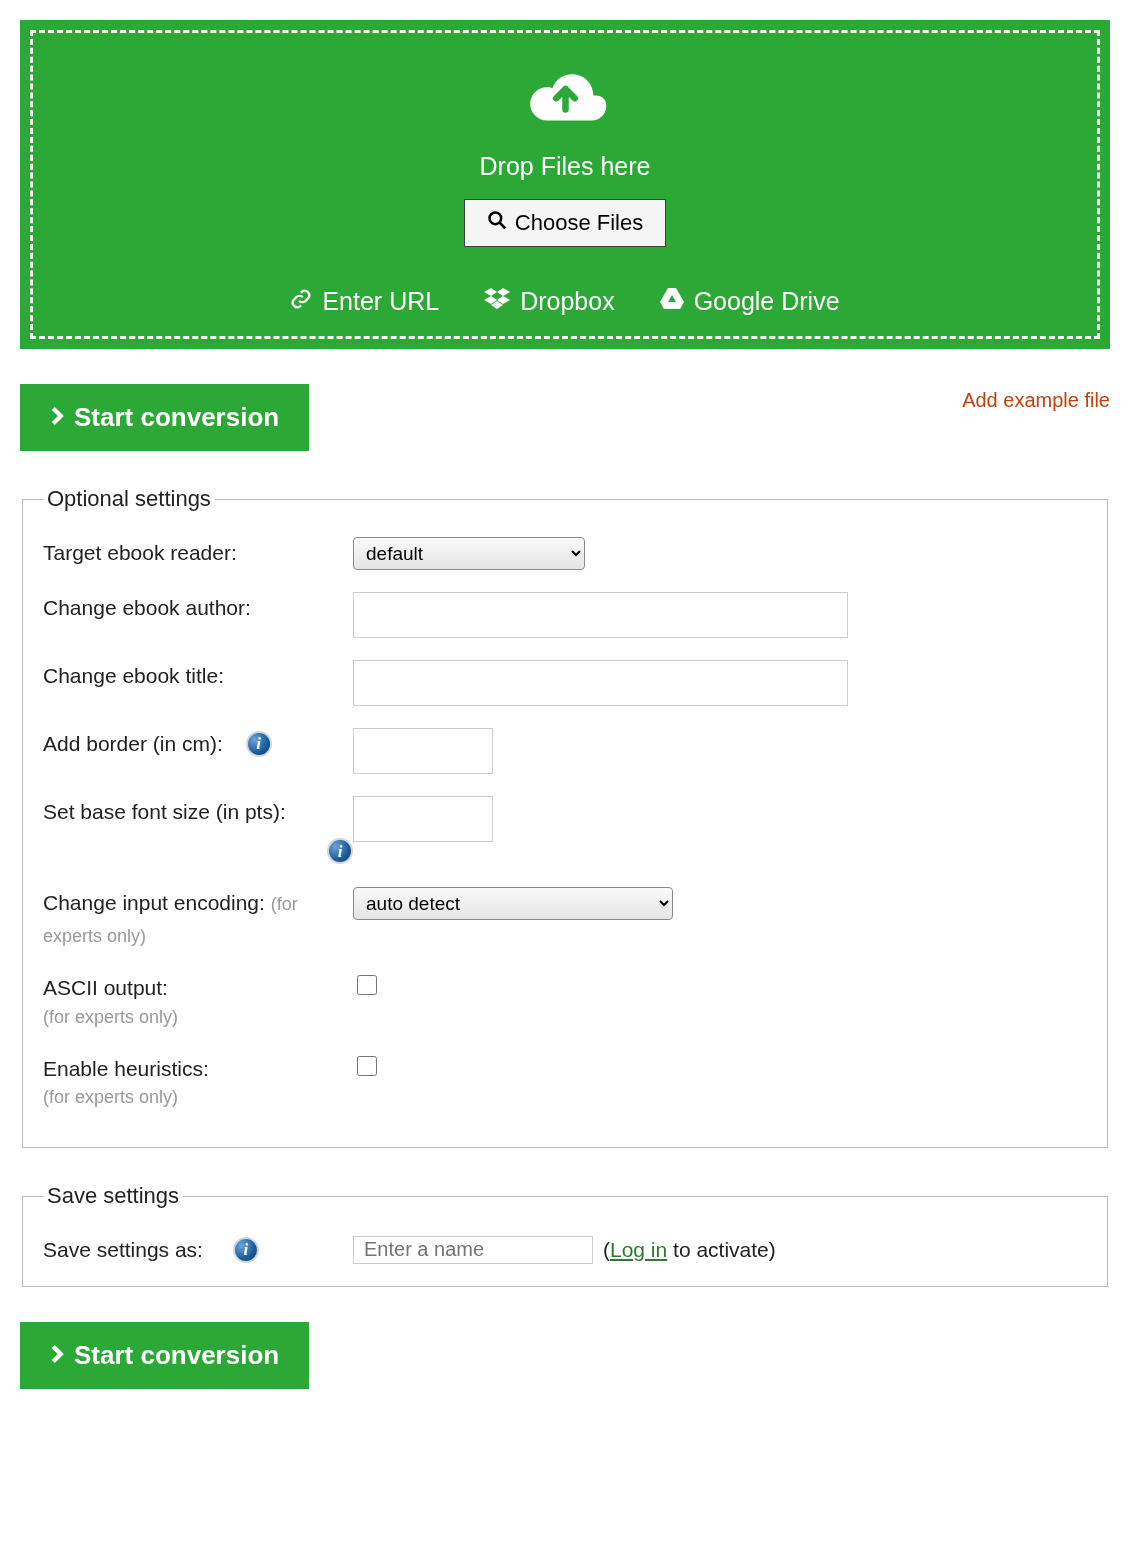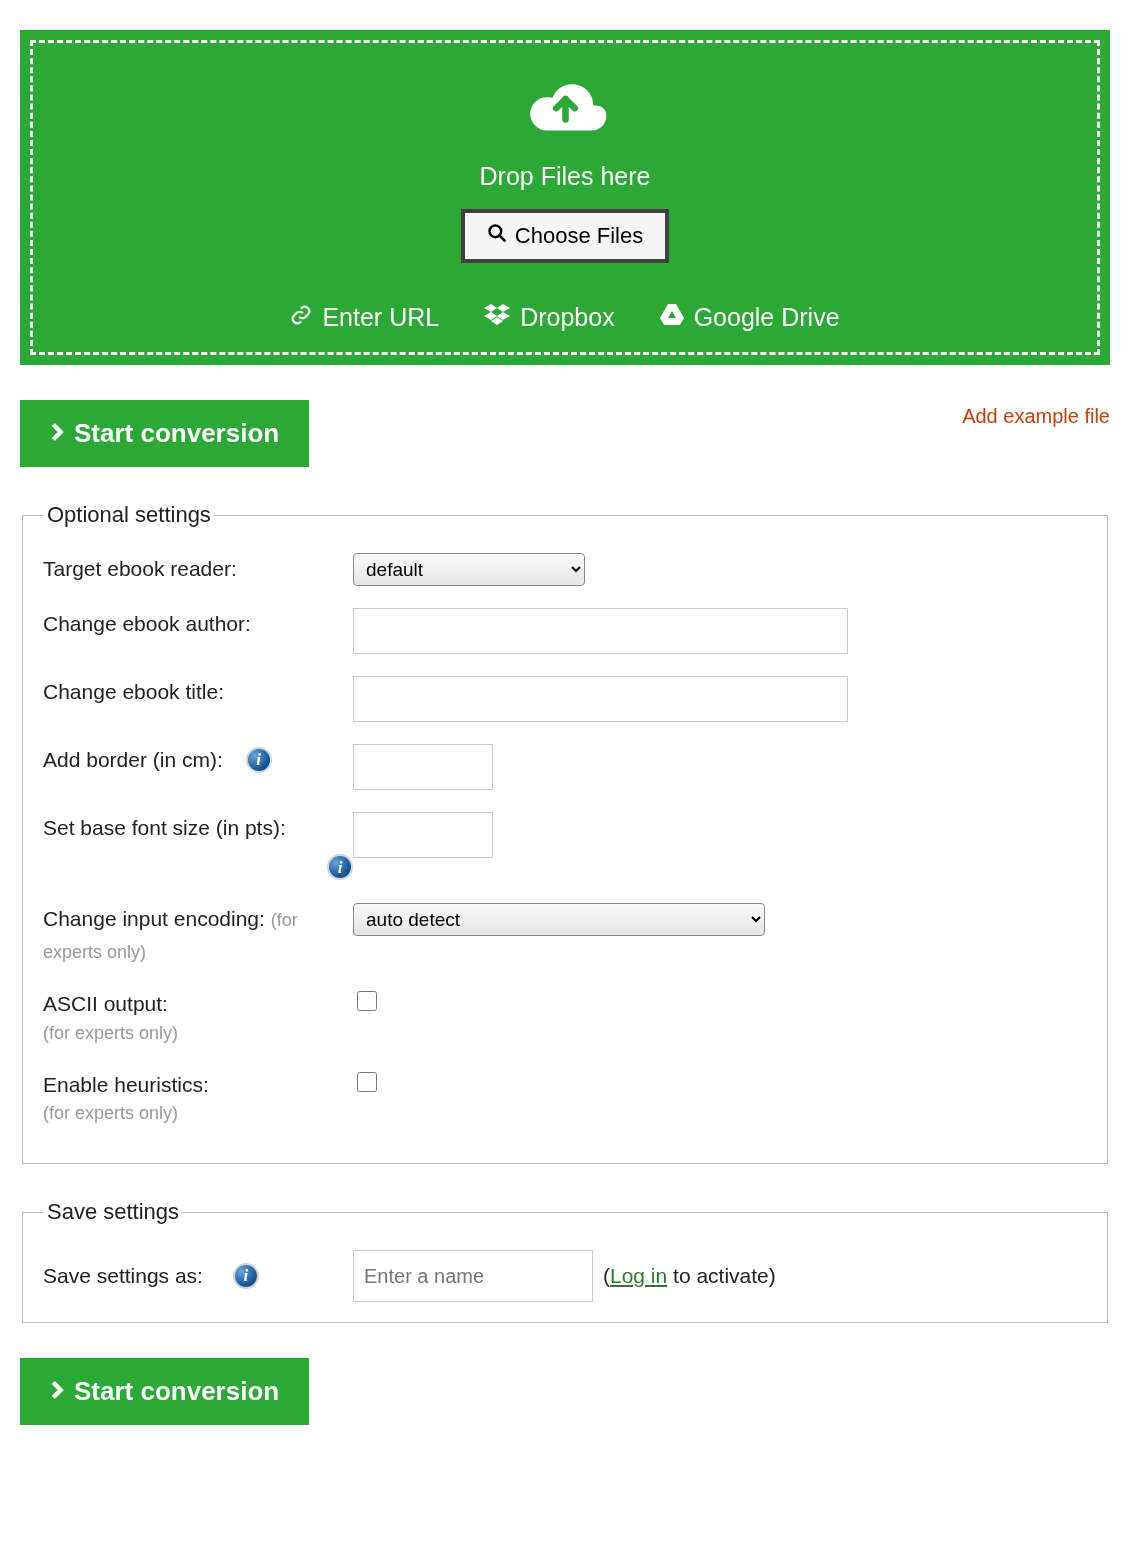--- a/index.html
+++ b/index.html
@@ -7,42 +7,41 @@
     margin: 0;
     padding: 20px;
     font-family: Verdana, Arial, Helvetica, sans-serif;
     width: 1130px;
     background: #fff;
     color: #222;
   }
   .dropzone {
     background: #2ca836;
     padding: 10px;
-    margin-top: 10px;
   }
   .dropzone-inner {
     border: 3px dashed #fff;
     padding: 30px 20px 20px;
     text-align: center;
   }
   .cloud-icon {
     display: inline-block;
     margin-bottom: 10px;
   }
   .drop-text {
     color: #fff;
     font-size: 25px;
     margin: 10px 0 18px;
   }
   .choose-btn {
     display: inline-flex;
     align-items: center;
     gap: 8px;
     background: #f5f5f5;
-    border: 4px solid #404040;
+    border: 1px solid #404040;
     padding: 10px 22px;
     font-size: 22px;
     cursor: pointer;
     color: #000;
   }
   .source-row {
     margin-top: 40px;
     display: flex;
     justify-content: center;
     gap: 45px;
@@ -109,38 +108,38 @@
     gap: 10px;
   }
   select {
     font-size: 19px;
     padding: 4px 8px;
     border: 1px solid #888;
     border-radius: 4px;
     background: linear-gradient(#fafafa,#e5e5e5);
   }
   .select-small { width: 232px; }
-  .select-large { width: 412px; }
+  .select-large { width: 320px; }
   input[type="text"].wide {
     width: 495px;
     height: 46px;
     border: 1px solid #ccc;
     font-size: 18px;
     padding: 0 8px;
   }
   input[type="text"].narrow {
     width: 140px;
     height: 46px;
     border: 1px solid #ccc;
     font-size: 18px;
     padding: 0 8px;
   }
   input[type="text"].savebox {
     width: 240px;
-    height: 52px;
+    height: 28px;
     border: 1px solid #ccc;
     font-size: 20px;
     padding: 12px 10px;
     color: #555;
   }
   input[type="checkbox"] {
     width: 20px;
     height: 20px;
     border: 2px solid #bbb;
     border-radius: 5px;

